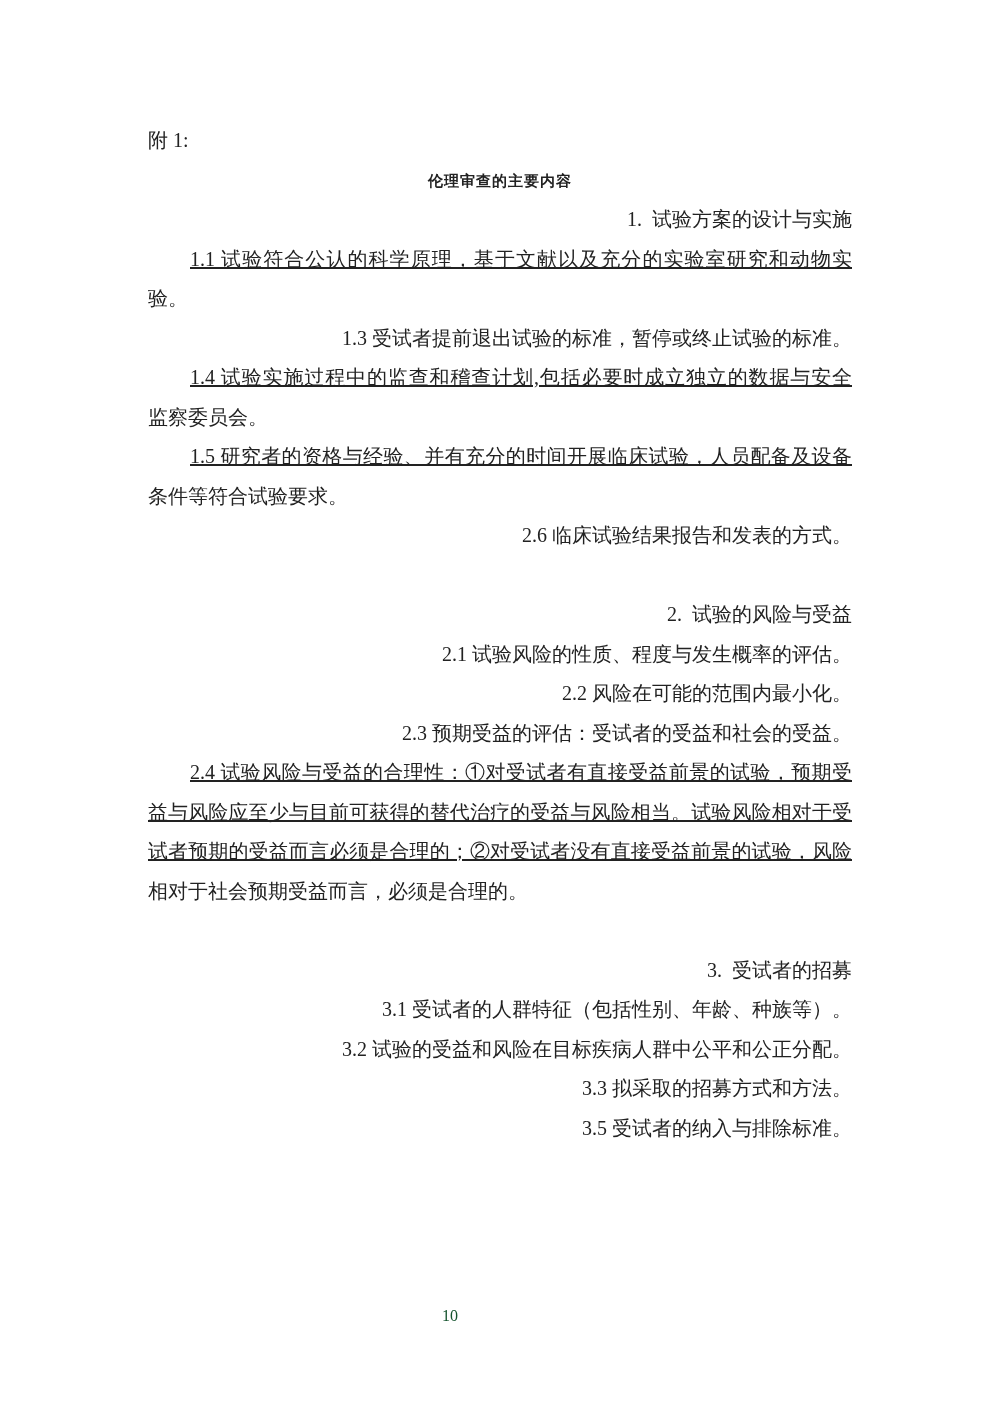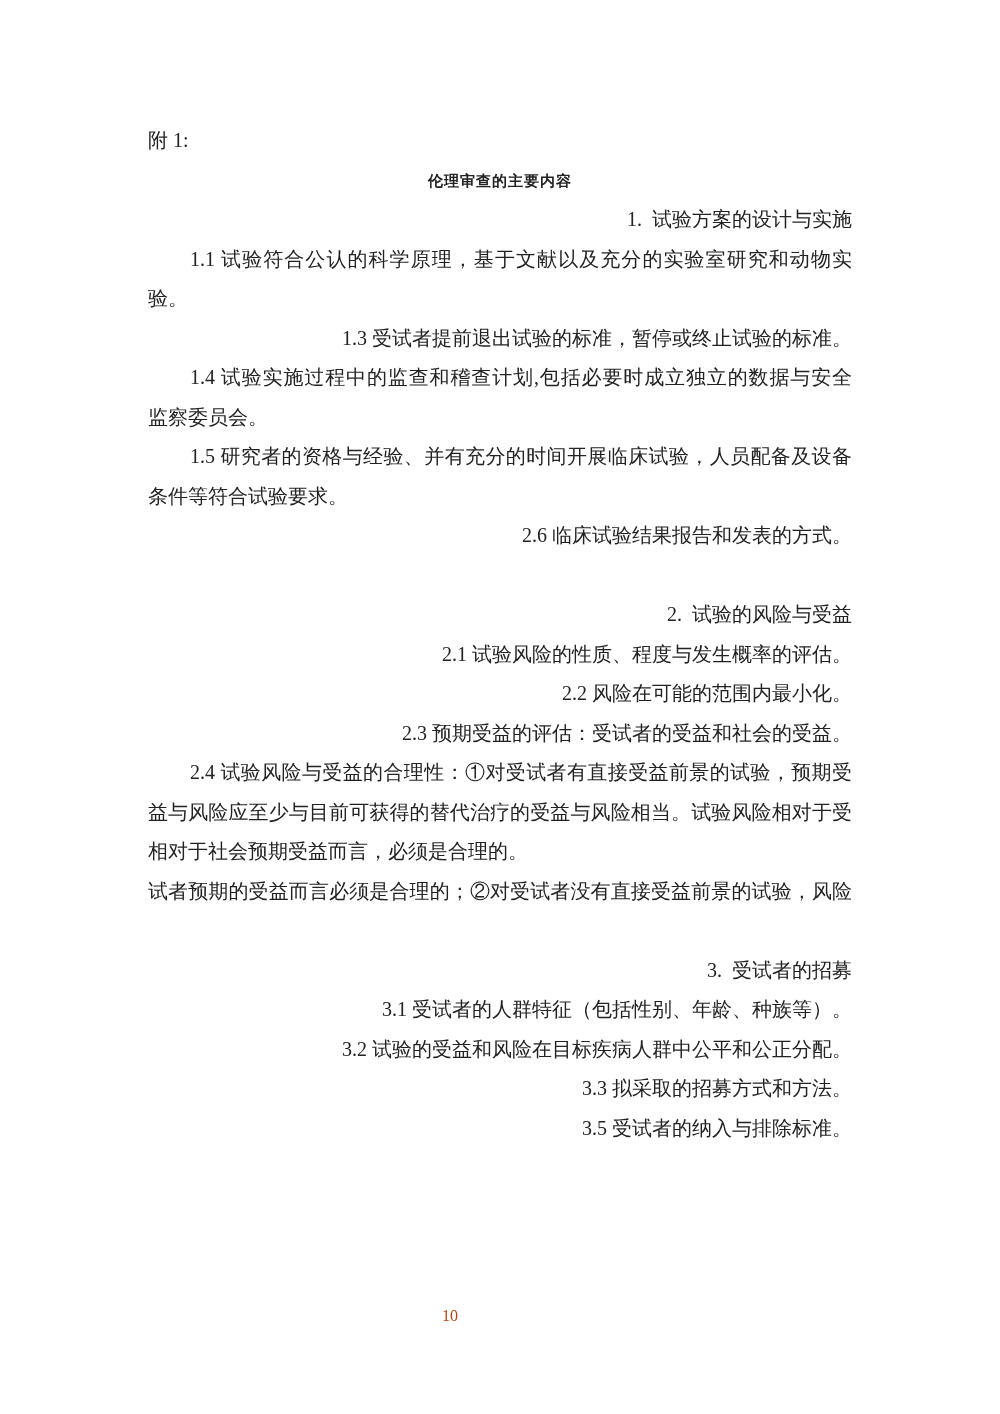--- a/index.html
+++ b/index.html
@@ -30,37 +30,38 @@
     text-align: left;
   }
   .line.first {
     text-indent: 42px;
     text-align: right;
   }
   .line.fill {
     text-align: justify;
     text-align-last: justify;
     text-justify: inter-character;
+    text-decoration: underline;
   }
   .line.title-line {
     text-align: center;
     font-weight: bold;
     font-size: 15px;
     font-family: "Liberation Sans", "DejaVu Sans", sans-serif;
     letter-spacing: 1px;
   }
   .footer {
     position: absolute;
     top: 1307px;
     left: 0;
     width: 100%;
     text-align: center;
     font-size: 16px;
     line-height: 18px;
-    color: #c2410c;
+    color: #14532d;
   }
 </style>
 </head>
 <body>
 
 <div class="page">
   <div class="body-text" id="doc-body">
       <div class="line">附 1:</div>
       <div class="line title-line">伦理审查的主要内容</div>
       <div class="line first">1.  试验方案的设计与实施</div>
@@ -72,22 +73,22 @@
       <div class="line first fill">1.5 研究者的资格与经验、并有充分的时间开展临床试验，人员配备及设备</div>
       <div class="line">条件等符合试验要求。</div>
       <div class="line first">2.6 临床试验结果报告和发表的方式。</div>
       <div class="line"></div>
       <div class="line first">2.  试验的风险与受益</div>
       <div class="line first">2.1 试验风险的性质、程度与发生概率的评估。</div>
       <div class="line first">2.2 风险在可能的范围内最小化。</div>
       <div class="line first">2.3 预期受益的评估：受试者的受益和社会的受益。</div>
       <div class="line first fill">2.4 试验风险与受益的合理性：①对受试者有直接受益前景的试验，预期受</div>
       <div class="line fill">益与风险应至少与目前可获得的替代治疗的受益与风险相当。试验风险相对于受</div>
+      <div class="line fill">试者预期的受益而言必须是合理的；②对受试者没有直接受益前景的试验，风险</div>
       <div class="line">相对于社会预期受益而言，必须是合理的。</div>
-      <div class="line fill">试者预期的受益而言必须是合理的；②对受试者没有直接受益前景的试验，风险</div>
       <div class="line"></div>
       <div class="line first">3.  受试者的招募</div>
       <div class="line first">3.1 受试者的人群特征（包括性别、年龄、种族等）。</div>
       <div class="line first">3.2 试验的受益和风险在目标疾病人群中公平和公正分配。</div>
       <div class="line first">3.3 拟采取的招募方式和方法。</div>
       <div class="line first">3.5 受试者的纳入与排除标准。</div>
     </div>
   <div class="footer">10</div>
 </div>
 

